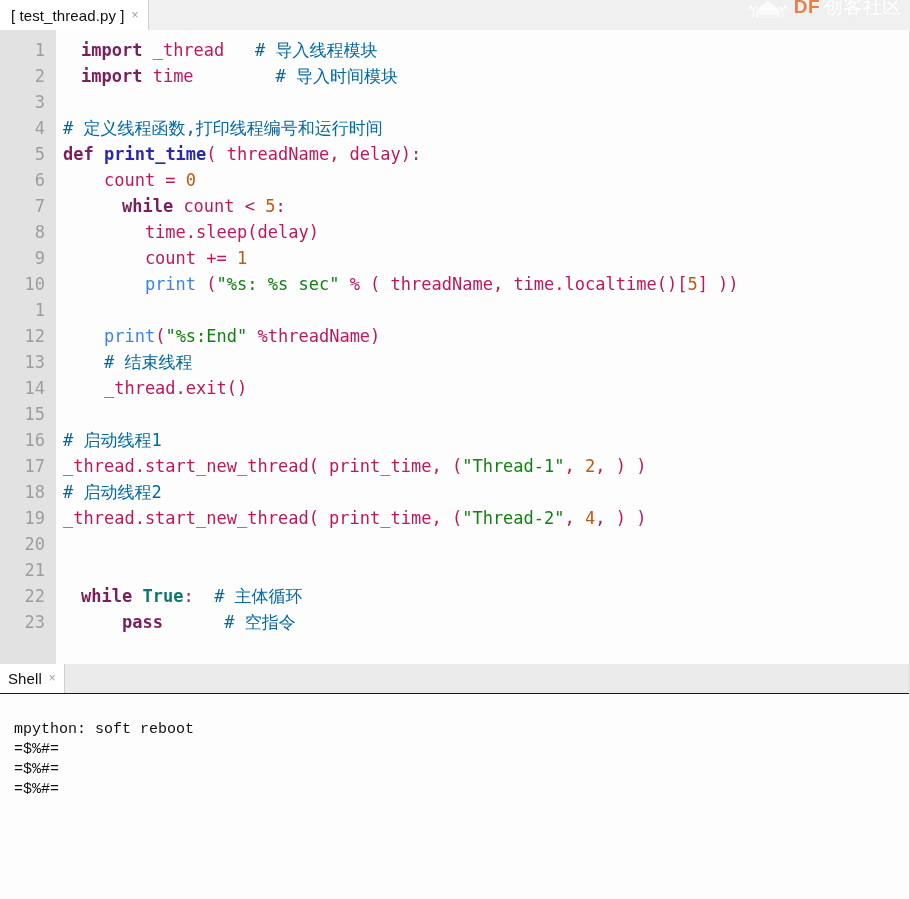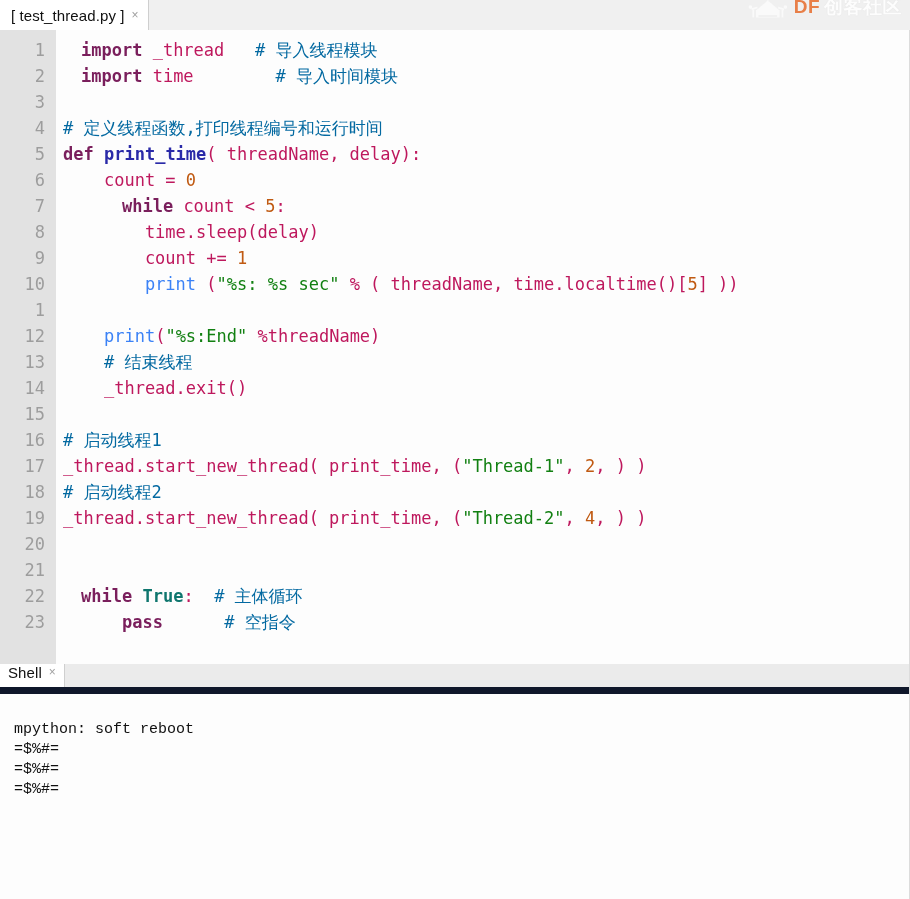--- a/index.html
+++ b/index.html
@@ -111,21 +111,21 @@
   .tok-num { color: #c05a12; }
   .tok-cmt { color: #0369a1; }
   .tok-bool{ color: #0f766e; font-weight: bold; }
   .tok-pl  { color: #be185d; }
 
   
   .shellbar {
     height: 30px;
     background: #ebebeb;
     border-top: 1px solid #c8c8c8;
-    border-bottom: 7px solid #0f172a;
+    border-bottom: 1px solid #0f172a;
     display: flex;
     align-items: flex-end;
     flex: 0 0 auto;
   }
   .shelltab {
     height: 30px;
     display: flex;
     align-items: center;
     padding: 0 8px 0 8px;
     background: #ffffff;

